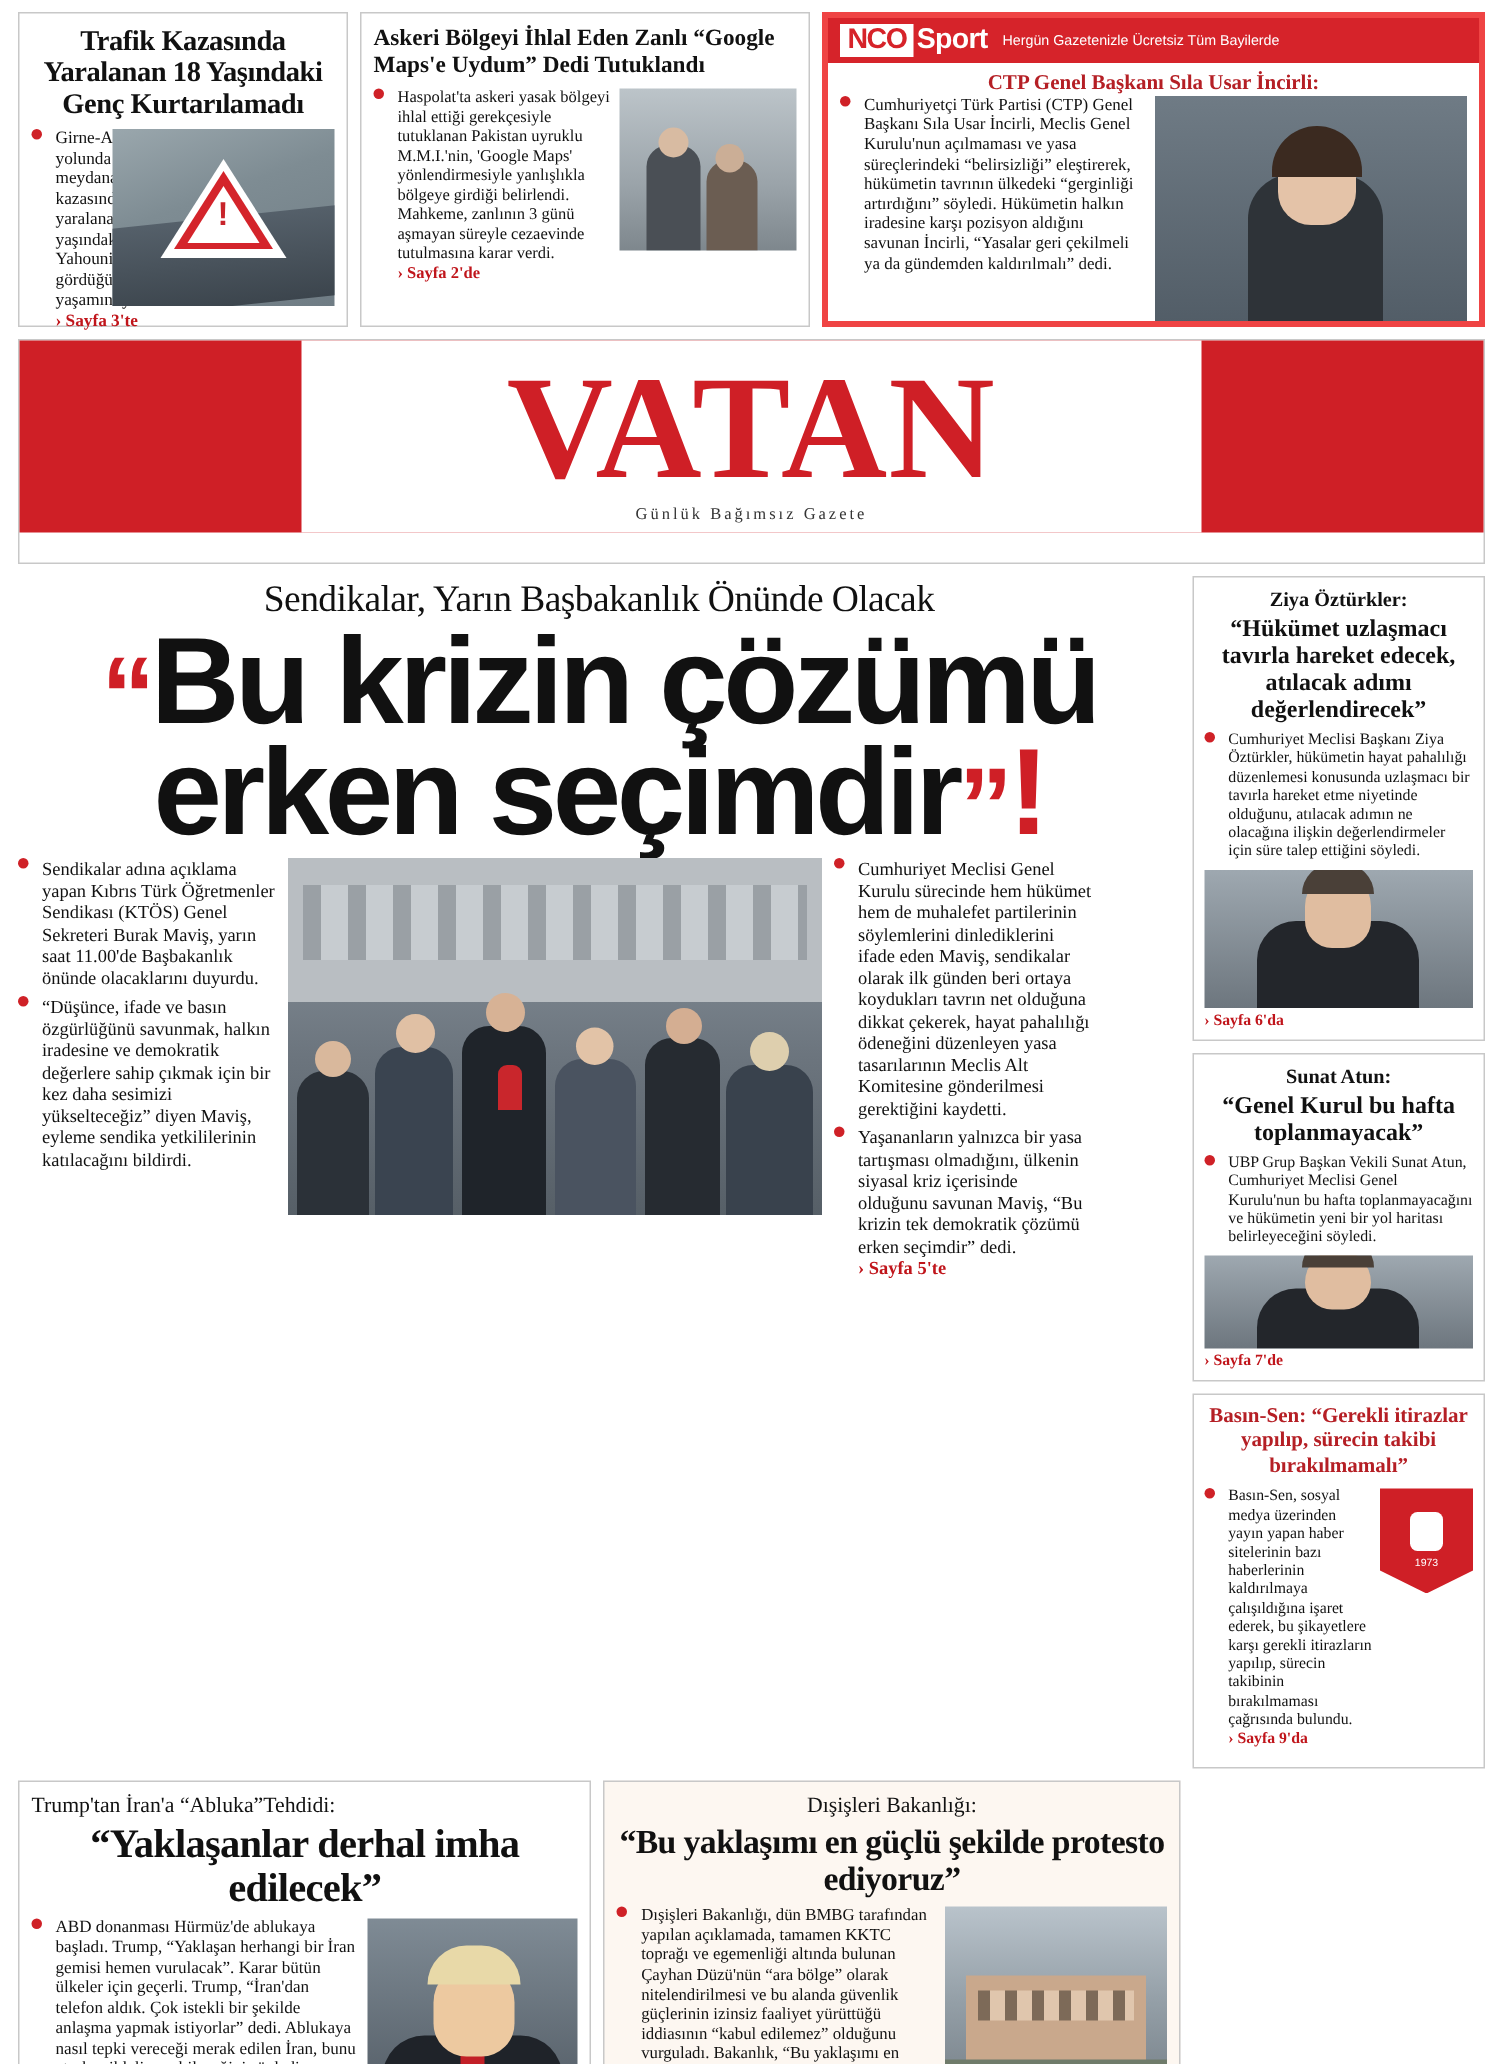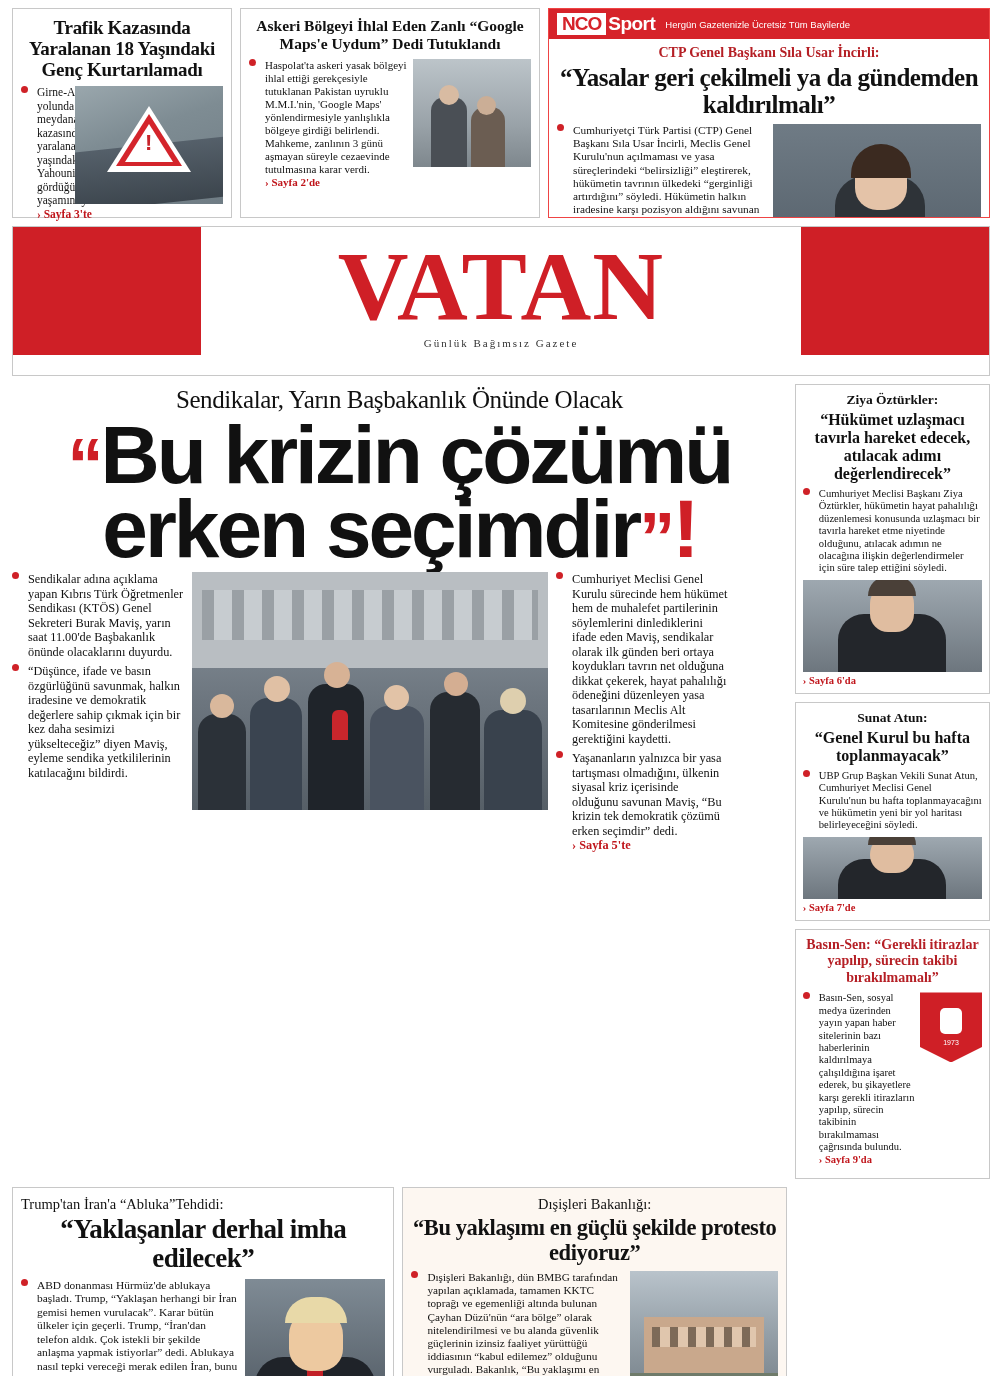--- a/index.html
+++ b/index.html
@@ -67,33 +67,33 @@
   .t1 .photo .excl {
     position: absolute; top: 30px; left: 42px; font-size: 22px; font-weight: bold;
     color: #c8242b; font-family: "Liberation Sans", sans-serif;
   }
   .t1 .photo .signtxt {
     position: absolute; top: 62px; left: 10px; width: 80px; text-align: left;
     font-size: 9px; font-weight: bold; color: #c8242b;
     font-family: "Liberation Sans", sans-serif; line-height: 10px; margin-top: 41px;
   }
   .t2 { width: 300px; padding: 8px; }
-  .t2 h2 { font-size: 15.5px; line-height: 18px; margin: 0 0 6px 0; text-align: center; font-weight: bold; }
+  .t2 h2 { font-size: 15.5px; line-height: 18px; margin: 0 0 6px 0; text-align: left; font-weight: bold; }
   .t2 .cols { display: flex; gap: 6px; font-size: 11px; line-height: 13px; }
   .t2 .imgph {
     width: 118px; height: 108px; flex: none;
     background: linear-gradient(180deg,#bcc4c9 0%,#9aa3a9 60%,#7e878d 100%);
     position: relative; overflow:hidden;
   }
   .t2 .imgph .fig { position:absolute; bottom:0; left:18px; width:36px; height:70px; background:#4a4f55; border-radius:14px 14px 0 0;}
   .t2 .imgph .fig2 { position:absolute; bottom:0; left:58px; width:34px; height:60px; background:#6b5d52; border-radius:14px 14px 0 0;}
   .t2 .imgph .head { position:absolute; bottom:62px; left:26px; width:20px; height:20px; background:#d8bba2; border-radius:50%;}
   .t2 .imgph .head2 { position:absolute; bottom:52px; left:64px; width:19px; height:19px; background:#cbae96; border-radius:50%;}
 
-  .t3 { flex: 1; padding: 0; border: 1px solid #ef4444; position: relative; overflow: hidden; }
+  .t3 { flex: 1; padding: 0; border: 4px solid #ef4444; position: relative; overflow: hidden; }
   .ncobar { height: 30px; background: #d6232a; display: flex; align-items: center; padding: 0 8px; }
   .ncologo {
     background: #fff; color: #d6232a; font-family: "Liberation Sans", sans-serif;
     font-weight: bold; font-size: 19px; padding: 0 5px; line-height: 22px; letter-spacing: -1px;
   }
   .ncosport { color: #fff; font-family: "Liberation Sans", sans-serif; font-weight: bold;
     font-size: 19px; margin-left: 2px; letter-spacing: -0.5px; }
   .ncotag { color: #fff; font-family: "Liberation Sans", sans-serif; font-size: 9.5px; margin-left: 10px; }
   .t3 .kicker { text-align: center; font-size: 14px; color: #b51f25; font-weight: bold; margin-top: 6px; }
   .t3 h2 {
@@ -278,21 +278,20 @@
       </div>
     </div>
 
     <div class="t3">
       <div class="ncobar">
         <span class="ncologo">NCO</span>
         <span class="ncosport">Sport</span>
         <span class="ncotag">Hergün Gazetenizle Ücretsiz Tüm Bayilerde</span>
       </div>
       <div class="kicker">CTP Genel Başkanı Sıla Usar İncirli:</div>
-      <h2>“Yasalar geri çekilmeli ya da gündemden kaldırılmalı”</h2>
       <div class="cols">
         <div class="txt para">
           <span class="bullet"></span>
           <p>Cumhuriyetçi Türk Partisi (CTP) Genel Başkanı Sıla Usar İncirli, Meclis Genel Kurulu'nun açılmaması ve yasa süreçlerindeki “belirsizliği” eleştirerek, hükümetin tavrının ülkedeki “gerginliği artırdığını” söyledi. Hükümetin halkın iradesine karşı pozisyon aldığını savunan İncirli, “Yasalar geri çekilmeli ya da gündemden kaldırılmalı” dedi.</p>
         </div>
         <div class="ph">
           <div class="person"></div>
             <div class="face"></div>
             <div class="hair"></div>
 

